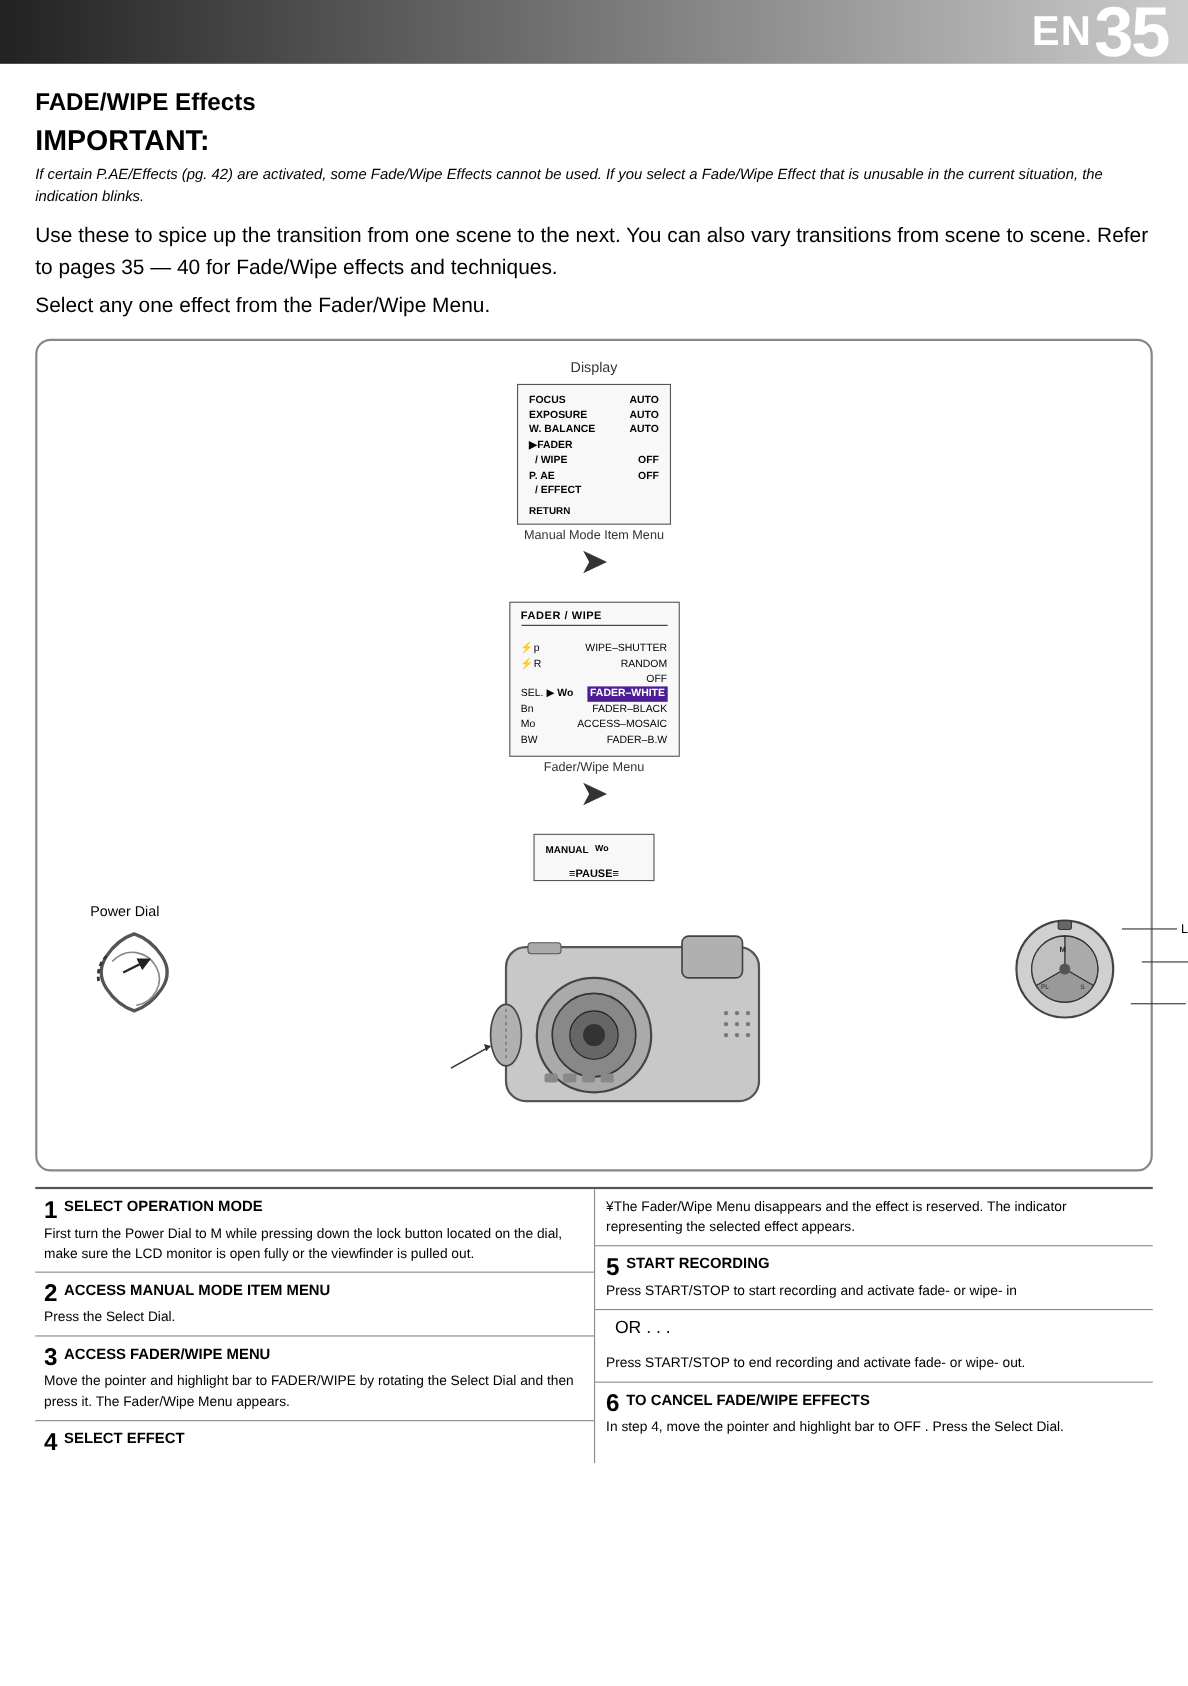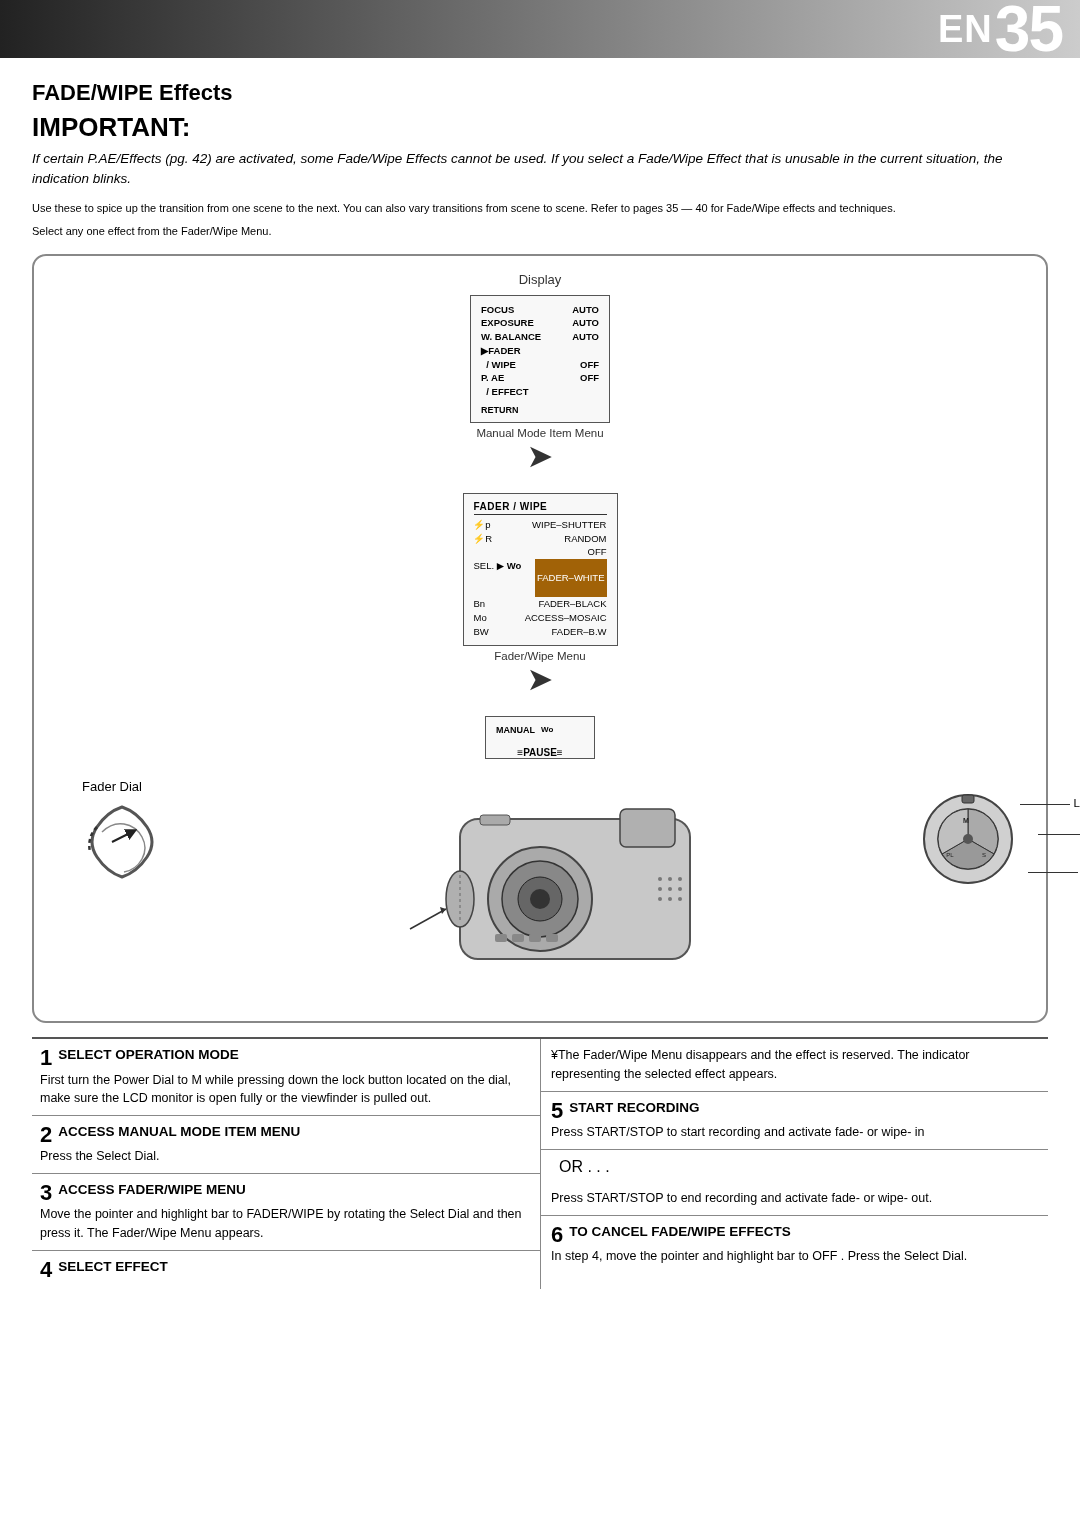--- a/index.html
+++ b/index.html
@@ -41,21 +41,21 @@
       font-weight: 900;
       margin-bottom: 6px;
     }
     .important-italic {
       font-style: italic;
       font-size: 13.5px;
       margin-bottom: 10px;
       line-height: 1.5;
     }
     .body-text {
-      font-size: 11px;
+      font-size: 19px;
       line-height: 1.55;
       margin-bottom: 6px;
     }
 
     
     .diagram-box {
       border: 2px solid #888;
       border-radius: 14px;
       padding: 16px 18px 12px 18px;
       margin: 14px 0 10px 0;
@@ -82,35 +82,35 @@
       background: #f8f8f8;
       padding: 7px 10px;
       font-size: 10.5px;
       min-width: 130px;
       position: relative;
     }
     .screen-box .screen-title {
       font-weight: bold;
       font-size: 10px;
       border-bottom: 1px solid #333;
-      margin-bottom: 3px;
+      margin-bottom: 14px;
       padding-bottom: 2px;
       letter-spacing: 0.5px;
     }
     .screen-box .screen-row {
       display: flex;
       justify-content: space-between;
       font-size: 10px;
       line-height: 1.45;
     }
     .screen-box .highlighted {
-      background: #a16207;
+      background: #4c1d95;
       color: #fff;
-      padding: 12px 2px;
-      font-weight: normal;
+      padding: 0 2px;
+      font-weight: bold;
     }
 
     .screen-label {
       text-align: center;
       font-size: 11.5px;
       margin-top: 4px;
       color: #333;
     }
 
     
@@ -291,21 +291,21 @@
             </div>
           <div style="height:10px;"></div>
           <div style="font-size:10px;font-weight:bold;text-align:center;">≡PAUSE≡</div>
         </div>
       </div>
     </div>
 
     <div class="camera-area">
 
       <div style="position:absolute;left:30px;top:10px;text-align:left;">
-        <div style="font-size:13px;margin-bottom:8px;">Fader Dial</div>
+        <div style="font-size:13px;margin-bottom:8px;">Power Dial</div>
         
         <svg width="80" height="80" viewBox="0 0 80 80">
 
           <path d="M40 5 Q55 10 65 25 Q75 40 65 55 Q55 70 40 75 Q25 70 15 55 Q5 40 15 25 Q25 10 40 5Z" fill="none" stroke="#555" stroke-width="3"></path>
 
           <path d="M15 25 Q5 35 8 50" fill="none" stroke="#333" stroke-width="2.5" stroke-dasharray="4,3"></path>
 
           <path d="M20 30 Q30 20 42 22 Q54 24 60 35 Q66 46 60 57 Q54 68 42 70" fill="none" stroke="#888" stroke-width="1.5"></path>
 
           <path d="M30 40 L50 30" stroke="#222" stroke-width="2" marker-end="url(#arr)"></path>

